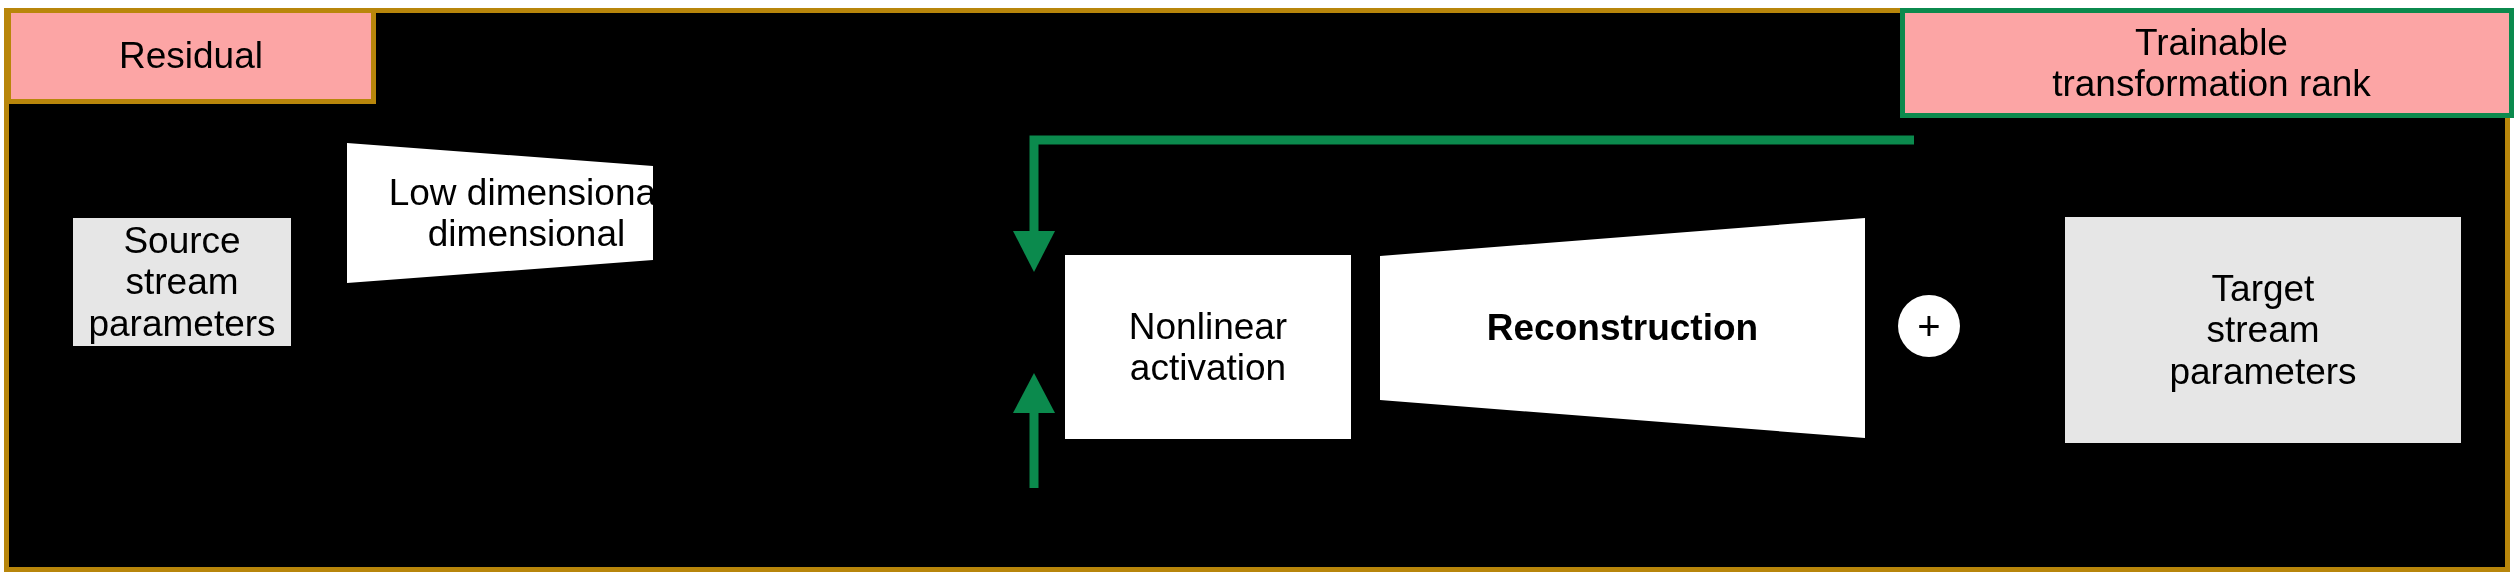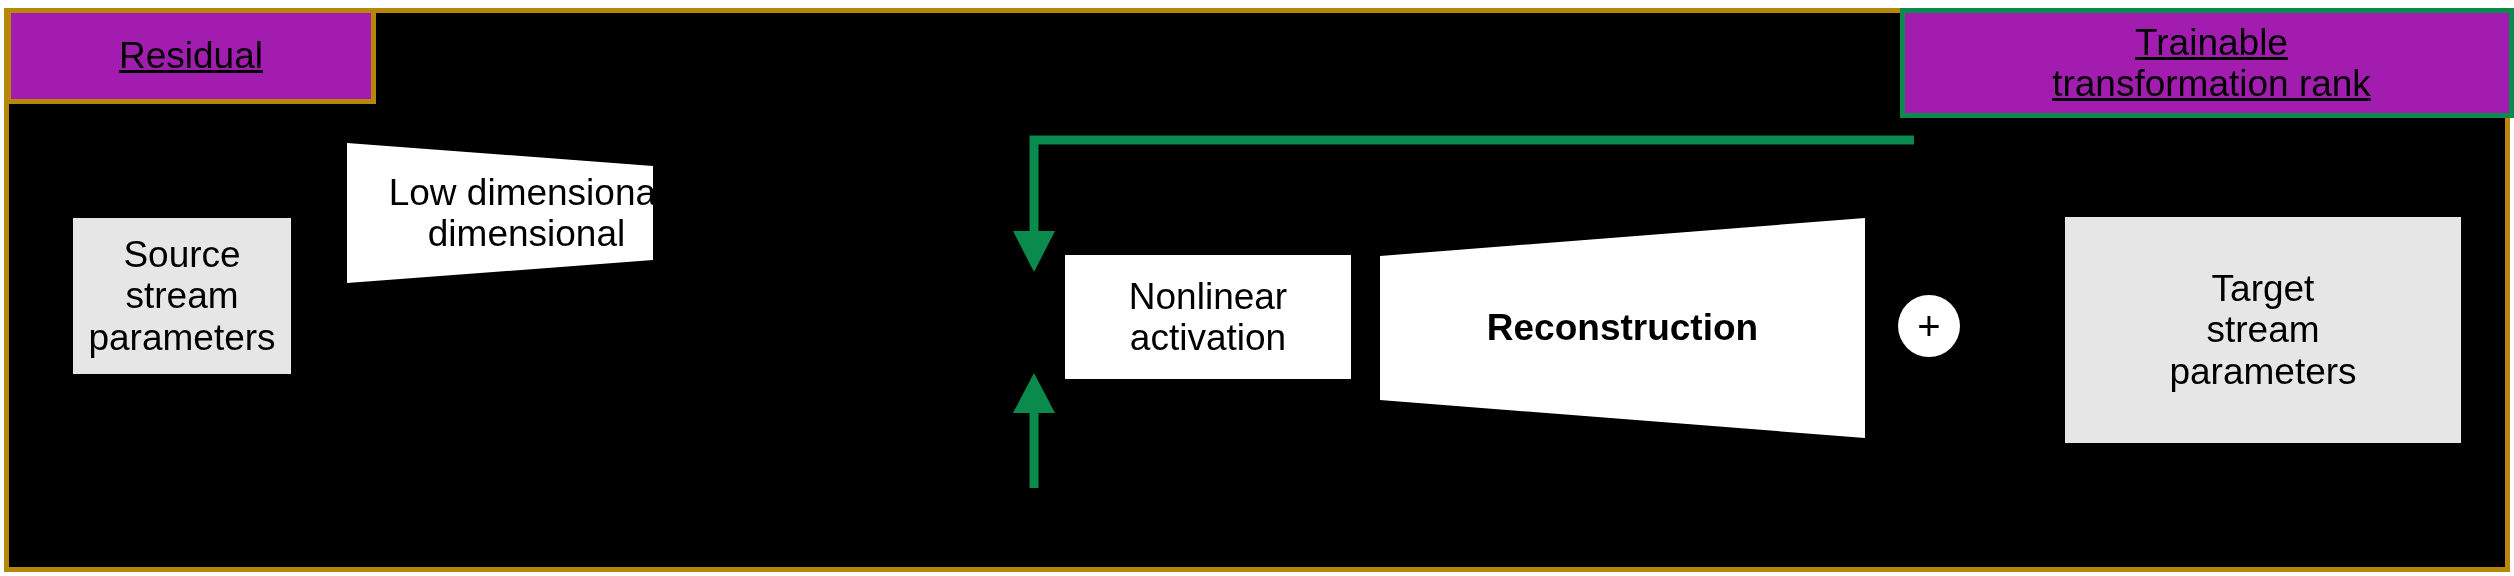--- a/index.html
+++ b/index.html
@@ -34,24 +34,23 @@
     display: flex;
     align-items: center;
     justify-content: center;
     text-align: center;
     color: #000000;
     line-height: 1.12;
   }
 
   
   .callout {
-    background: #a21caf;
+    background: #fca5a5;
     font-size: 37px;
     z-index: 40;
-    text-decoration: underline;
   }
   .callout.gold  { border: 5px solid #b8860b; }
   .callout.green { border: 5px solid #0b8a4d; }
 
   
   .param-box {
     background: #e6e6e6;
     font-size: 37px;
     z-index: 20;
   }
@@ -121,40 +120,40 @@
 
       <path d="M 1905 127 L 1025 127 L 1025 218" fill="none" stroke="#0b8a4d" stroke-width="9"></path>
 
       <polygon points="1004,218 1046,218 1025,259" fill="#0b8a4d"></polygon>
 
       <path d="M 1025 475 L 1025 400" fill="none" stroke="#0b8a4d" stroke-width="9"></path>
 
       <polygon points="1004,400 1046,400 1025,360" fill="#0b8a4d"></polygon>
     </svg>
 
-    <div class="node param-box" style="left:64px; top:205px; width:218px; height:156px;">
+    <div class="node param-box" style="left:64px; top:205px; width:218px; height:128px;">
       <span>
         <span>Source stream</span><br>
         <span>parameters</span>
       </span>
     </div>
 
     <div class="shape-wrap" style="left:338px; top:125px; width:359px; height:150px;">
       <svg width="306" height="150" viewBox="0 0 306 150">
         <polygon points="0,5 306,28 306,122 0,145" fill="#ffffff"></polygon>
       </svg>
       <div class="shape-label">
         <span>
           <span>Low dimensional</span><br>
           <span>dimensional</span>
         </span>
       </div>
     </div>
 
-    <div class="node white-box" style="left:1056px; top:242px; width:286px; height:124px;">
+    <div class="node white-box" style="left:1056px; top:242px; width:286px; height:184px;">
       <span>
         <span>Nonlinear</span><br>
         <span>activation</span>
       </span>
     </div>
 
     <div class="shape-wrap" style="left:1371px; top:205px; width:485px; height:220px;font-weight:bold;">
       <svg width="485" height="220" viewBox="0 0 485 220">
         <polygon points="0,38 485,0 485,220 0,182" fill="#ffffff"></polygon>
       </svg>

